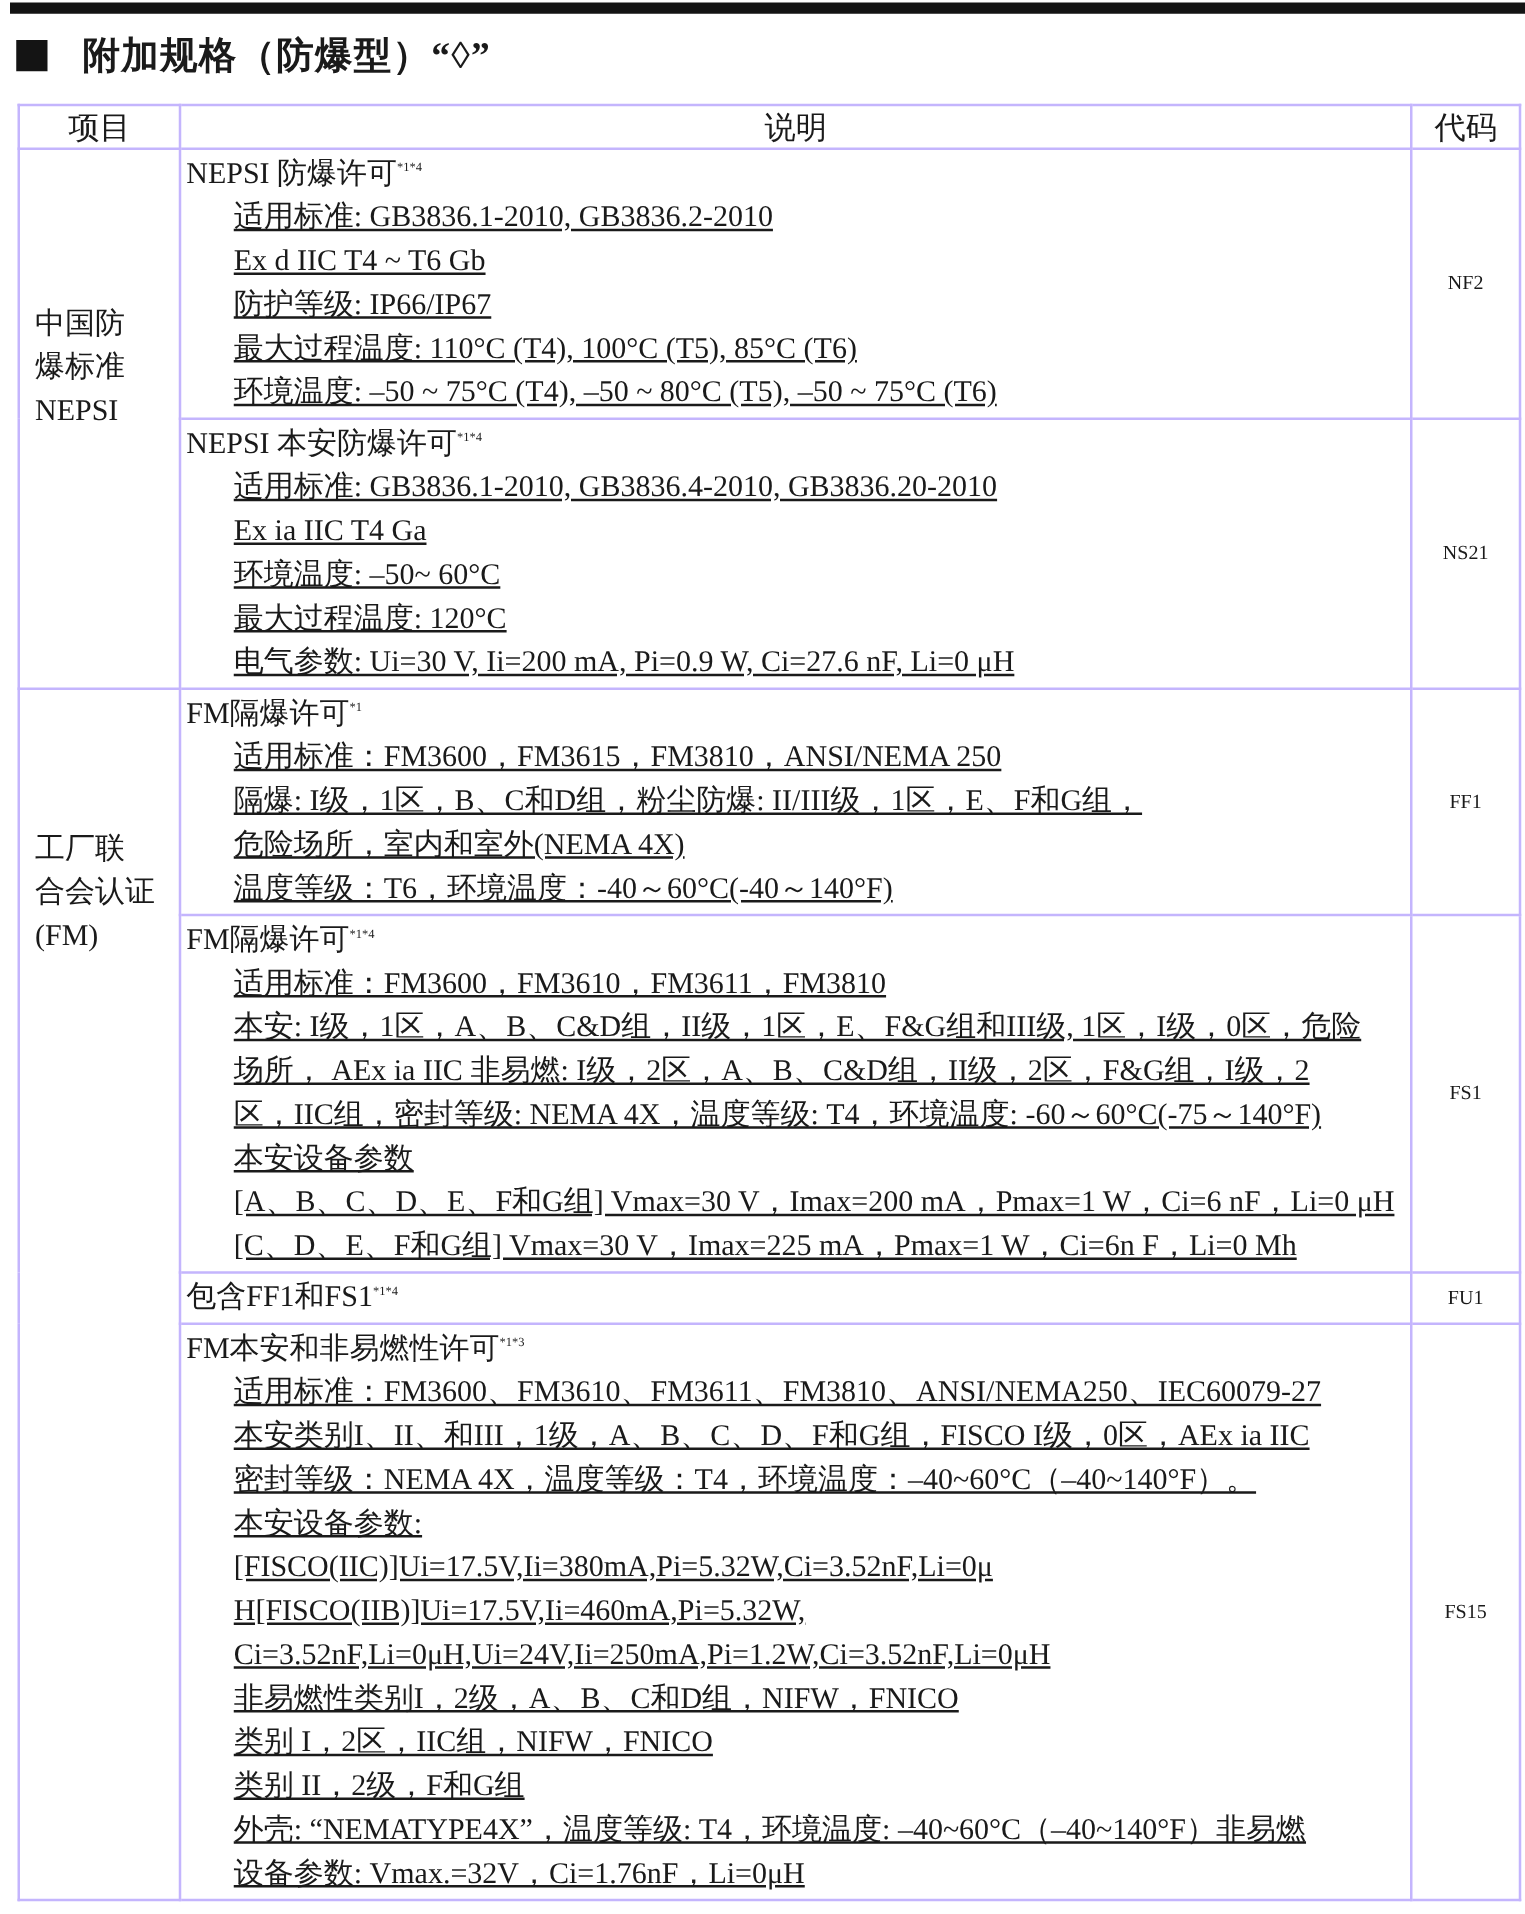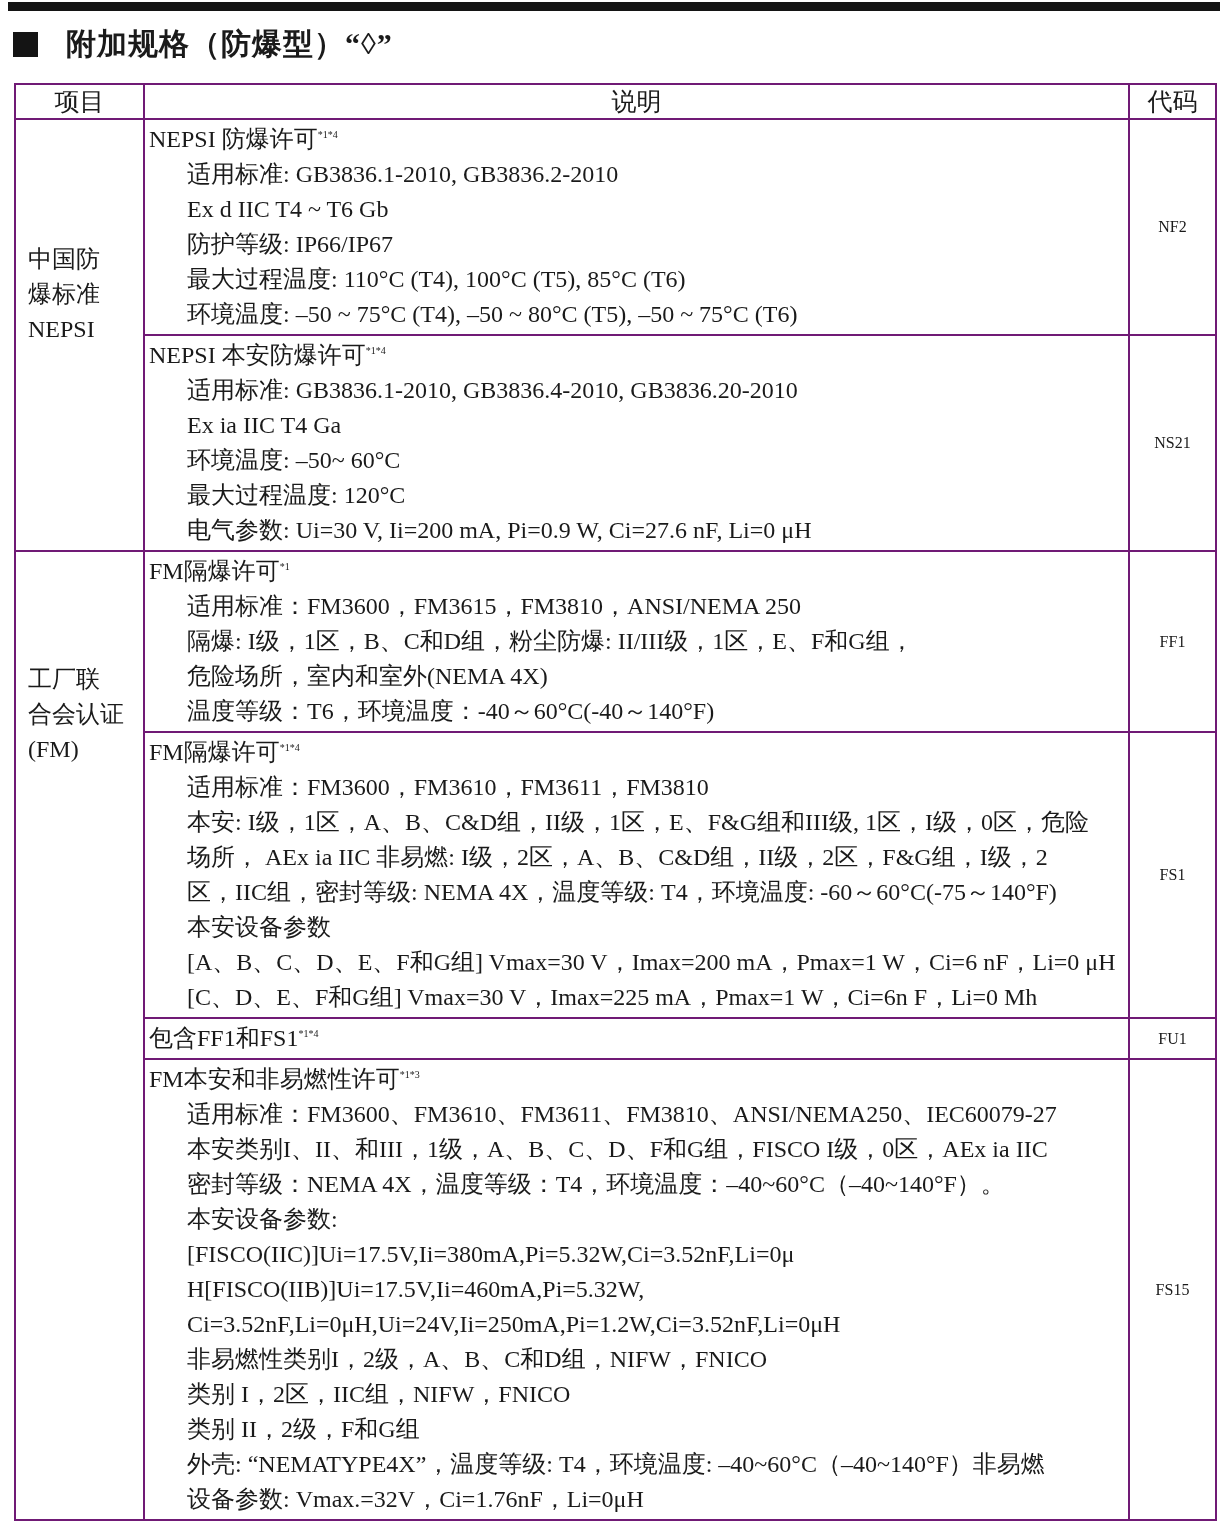--- a/index.html
+++ b/index.html
@@ -11,36 +11,36 @@
   .topbar{position:absolute;left:8px;top:2px;width:1212px;height:9px;background:#141414;}
   .title{
     position:absolute;left:13px;top:24px;display:flex;align-items:center;gap:28px;
     font-size:30px;font-weight:bold;letter-spacing:1px;white-space:nowrap;
   }
   .sq{width:25px;height:25px;background:#141414;flex:0 0 auto;}
   table.spec{
     position:absolute;left:14px;top:83px;width:1201px;
     border-collapse:collapse;table-layout:fixed;
   }
-  th,td{border:2px solid #701a75;}
+  th,td{border:2px solid #c4b5fd;}
   th{
     font-size:25px;font-weight:normal;height:32px;padding:0;
     text-align:center;vertical-align:middle;
   }
   td.item{
     font-size:24px;vertical-align:top;padding:16px 8px 0 12px;
     line-height:35px;white-space:nowrap;overflow:hidden;
   }
   td.item.g0{padding-top:122px;}
   td.item.g1{padding-top:110px;}
   td.desc{
     padding:2px 4px 2px 4px;font-size:24px;vertical-align:top;overflow:hidden;
   }
   .line{line-height:35px;height:35px;white-space:nowrap;}
-  .line.indent{padding-left:38px;}
+  .line.indent{padding-left:38px;text-decoration:underline;}
   .line sup{font-size:10px;line-height:0;}
   td.code{
     font-size:16px;text-align:center;vertical-align:middle;padding:0;
     white-space:nowrap;
   }
 </style>
 </head>
 <body>
 
 <div class="topbar"></div>

